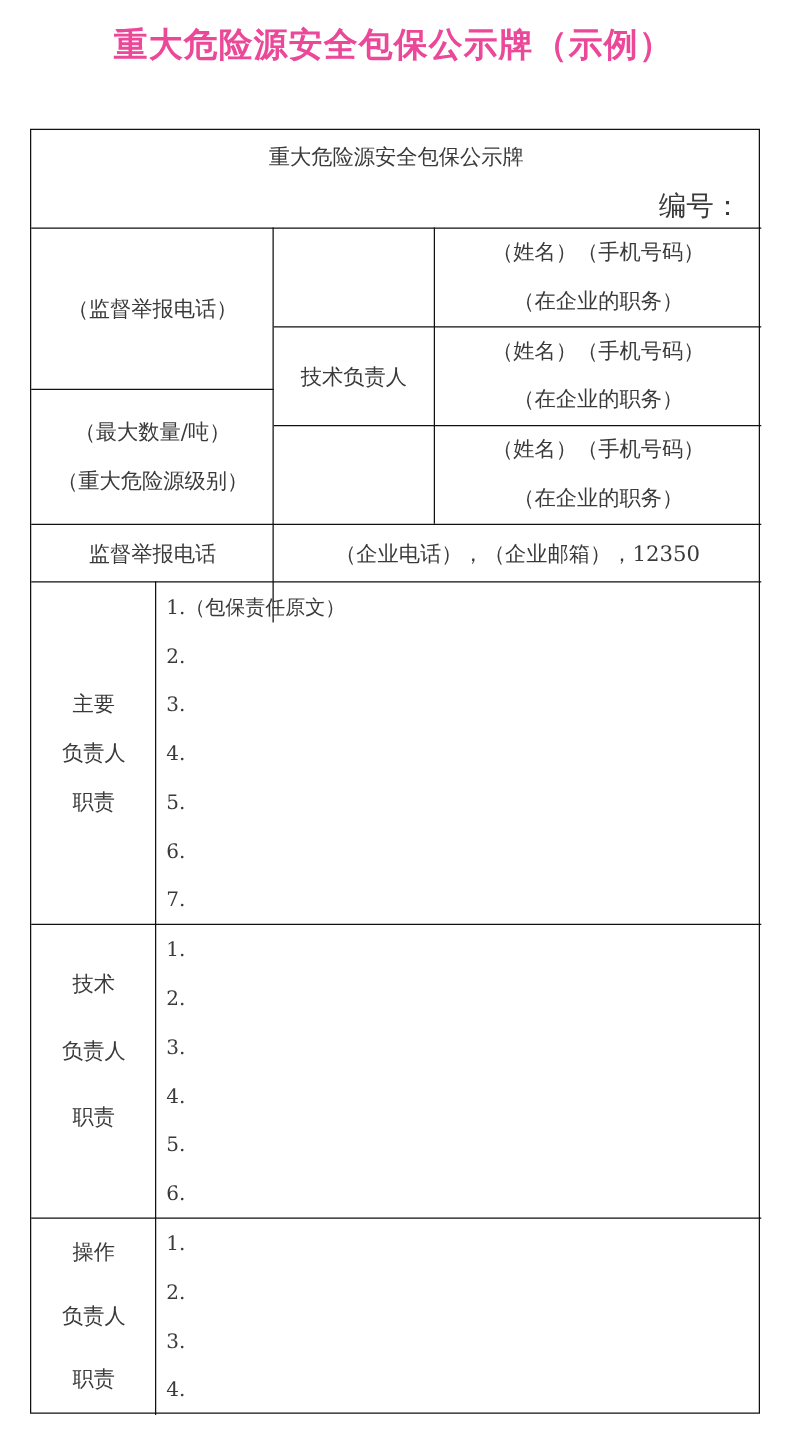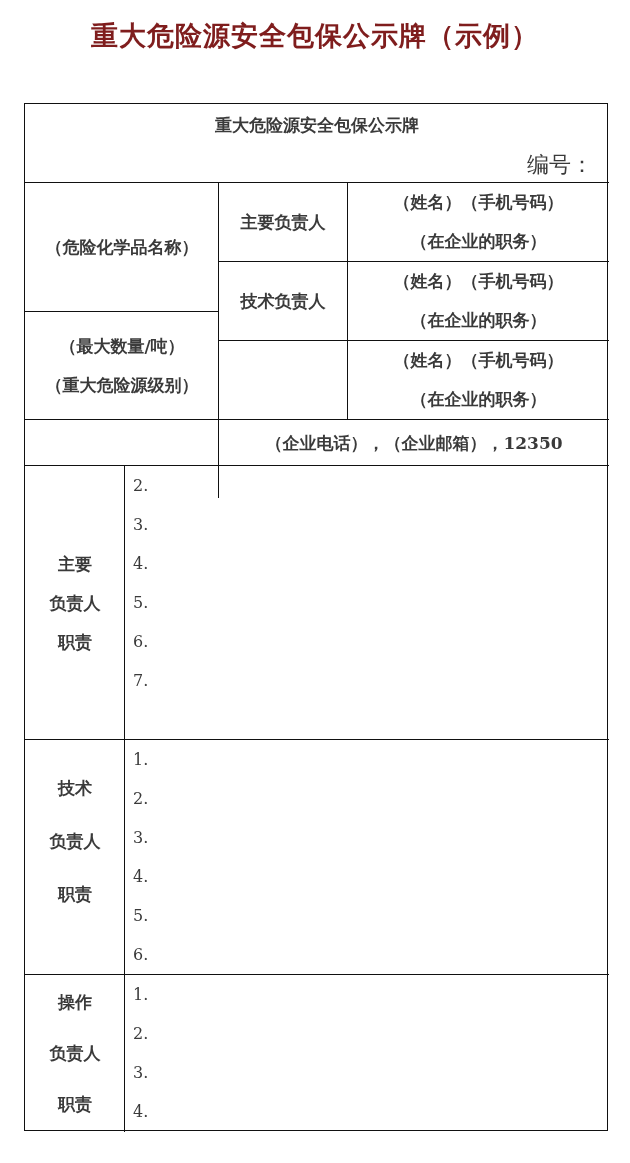--- a/index.html
+++ b/index.html
@@ -1,23 +1,23 @@
 <!DOCTYPE html>
 <html><head>
   <meta charset="utf-8">
   <style>
     html, body { margin: 0; padding: 0; background: #ffffff; }
     body { width: 630px; height: 1163px; position: relative; overflow: hidden;
       font-family: "DejaVu Serif", "Liberation Serif", serif; color: #3a3a3a; }
     .title { position: absolute; left: 0; top: 18px; width: 630px; text-align: center;
-      font-size: 27px; font-weight: bold; color: #7f1d1d; letter-spacing: 1px; }
+      font-size: 27px; font-weight: bold; color: #ec4899; letter-spacing: 1px; }
     .tbl { position: absolute; left: 24px; top: 103px; width: 584px; height: 1028px;
       border: 1.5px solid #111; box-sizing: border-box; }
     .cell { position: absolute; box-sizing: border-box; display: flex; flex-direction: column;
-      justify-content: center; text-align: center; font-size: 17px; font-weight: bold; }
+      justify-content: center; text-align: center; font-size: 17px; }
     .hl { position: absolute; height: 0; border-top: 1.5px solid #111; }
     .vl { position: absolute; width: 0; border-left: 1.5px solid #111; }
     .line { line-height: 39px; }
     .duty-list { position: absolute; left: 108px; font-size: 16px; }
     .duty-item { height: 39px; line-height: 39px; }
   </style>
 </head>
 <body>
 
 <div class="title">重大危险源安全包保公示牌（示例）</div>
@@ -25,34 +25,31 @@
 <div class="tbl">
 
   <div class="cell" style="left:0;top:6px;width:584px;height:30px;">
     <span>重大危险源安全包保公示牌</span>
   </div>
   <div style="position:absolute;right:14px;top:46px;font-size:22px;">编号：</div>
 
   <div class="hl" style="left:0;top:78px;width:584px;"></div>
 
   <div class="cell" style="left:0;top:79px;width:194px;height:128px;">
-    <span>（危险化学品名称）</span>
+    <span>（监督举报电话）</span>
   </div>
   <div class="hl" style="left:0;top:207px;width:194px;"></div>
   <div class="cell" style="left:0;top:208px;width:194px;height:108px;">
     <span class="line">（最大数量/吨）</span>
     <span class="line">（重大危险源级别）</span>
   </div>
 
   <div class="vl" style="left:193px;top:78px;height:316px;"></div>
   <div class="vl" style="left:322px;top:78px;height:237px;"></div>
 
-  <div class="cell" style="left:194px;top:79px;width:128px;height:78px;">
-    <span>主要负责人</span>
-  </div>
   <div class="cell" style="left:323px;top:79px;width:261px;height:78px;">
     <span class="line">（姓名）（手机号码）</span>
     <span class="line">（在企业的职务）</span>
   </div>
   <div class="hl" style="left:194px;top:157px;width:390px;"></div>
 
   <div class="cell" style="left:194px;top:158px;width:128px;height:78px;">
     <span>技术负责人</span>
   </div>
   <div class="cell" style="left:323px;top:158px;width:261px;height:78px;">
@@ -61,33 +58,37 @@
   </div>
   <div class="hl" style="left:194px;top:236px;width:390px;"></div>
 
   <div class="cell" style="left:323px;top:237px;width:261px;height:78px;">
     <span class="line">（姓名）（手机号码）</span>
     <span class="line">（在企业的职务）</span>
   </div>
 
   <div class="hl" style="left:0;top:315px;width:584px;"></div>
 
+  <div class="cell" style="left:0;top:316px;width:194px;height:46px;">
+    <span>监督举报电话</span>
+  </div>
   <div class="cell" style="left:194px;top:316px;width:390px;height:46px;">
     <span>（企业电话），（企业邮箱），12350</span>
   </div>
   <div class="hl" style="left:0;top:361px;width:584px;"></div>
 
   <div class="vl" style="left:99px;top:361px;height:667px;"></div>
 
   <div class="cell" style="left:0;top:362px;width:100px;height:274px;">
     <span class="line">主要</span>
     <span class="line">负责人</span>
     <span class="line">职责</span>
   </div>
   <div class="duty-list" style="top:362px;">
+    <div class="duty-item">1.（包保责任原文）</div>
     <div class="duty-item">2.</div>
     <div class="duty-item">3.</div>
     <div class="duty-item">4.</div>
     <div class="duty-item">5.</div>
     <div class="duty-item">6.</div>
     <div class="duty-item">7.</div>
   </div>
   <div class="hl" style="left:0;top:635px;width:584px;"></div>
 
   <div class="cell" style="left:0;top:620px;width:100px;height:234px;gap:14px;">

